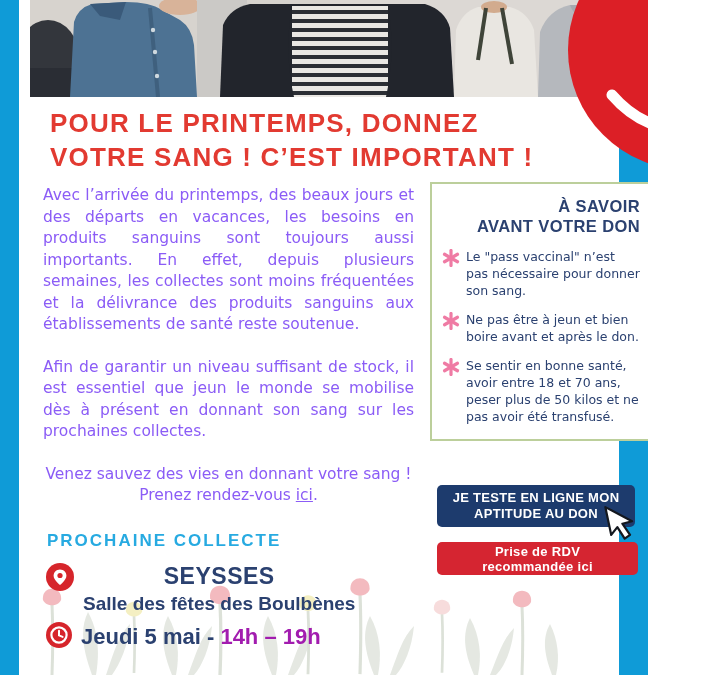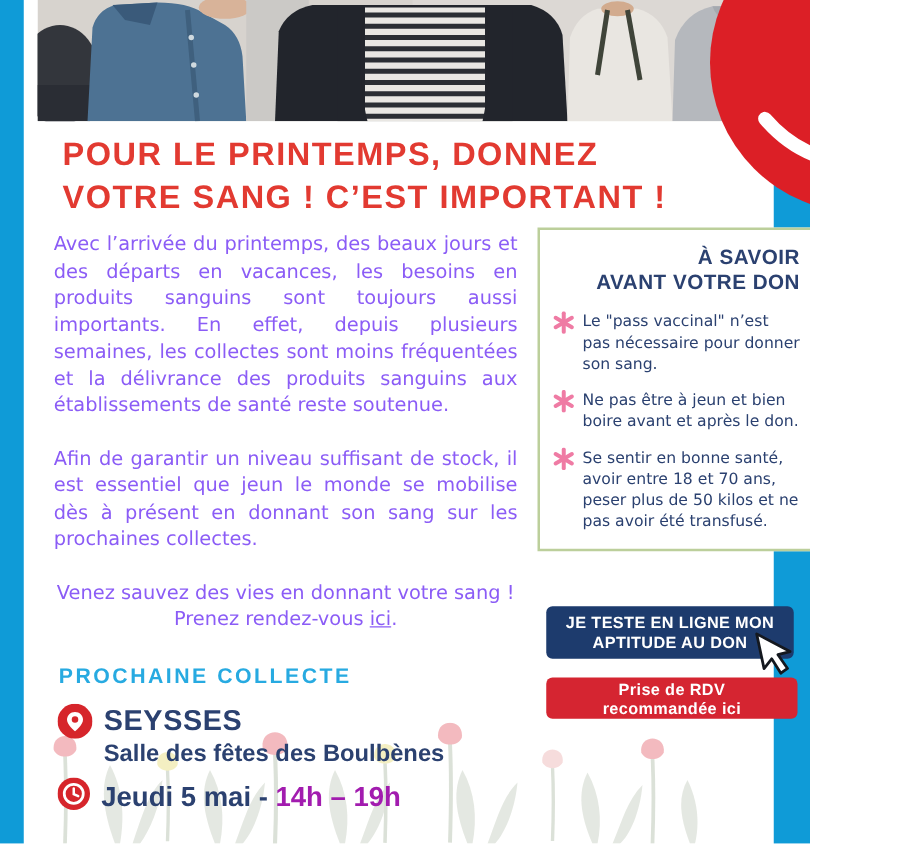--- a/index.html
+++ b/index.html
@@ -44,21 +44,21 @@
   .btn-test{left:437px;top:485px;width:198px;height:42px;background:#1d3b6d;font-size:13px;line-height:16px;}
   .btn-rdv{left:437px;top:542px;width:201px;height:33px;background:#d52531;font-size:13px;line-height:15px;}
   .cursor-ptr{position:absolute;left:168px;top:17px;width:34px;height:42px;}
 
   
   .collecte-heading{position:absolute;left:47px;top:531px;z-index:3;color:#27aae1;
     font-weight:700;font-size:17px;letter-spacing:2px;}
   .row{position:absolute;z-index:3;display:flex;align-items:flex-start;gap:9px;color:#2b4170;}
   .row-city{left:46px;top:563px;}
   .row-time{left:46px;top:622px;align-items:center;}
-  .city-name{font-weight:700;font-size:23px;line-height:26px;letter-spacing:.5px;}
+  .city-name{font-weight:700;font-size:23px;line-height:26px;letter-spacing:.5px;text-align:center;}
   .venue{font-weight:700;font-size:19px;line-height:24px;margin-top:3px;}
   .date-line{font-weight:700;font-size:22px;line-height:26px;}
   .time-part{color:#a21caf;}
 
   
   .flowers{position:absolute;left:22px;top:578px;width:560px;height:97px;z-index:2;}
 </style>
 </head>
 <body>
 

